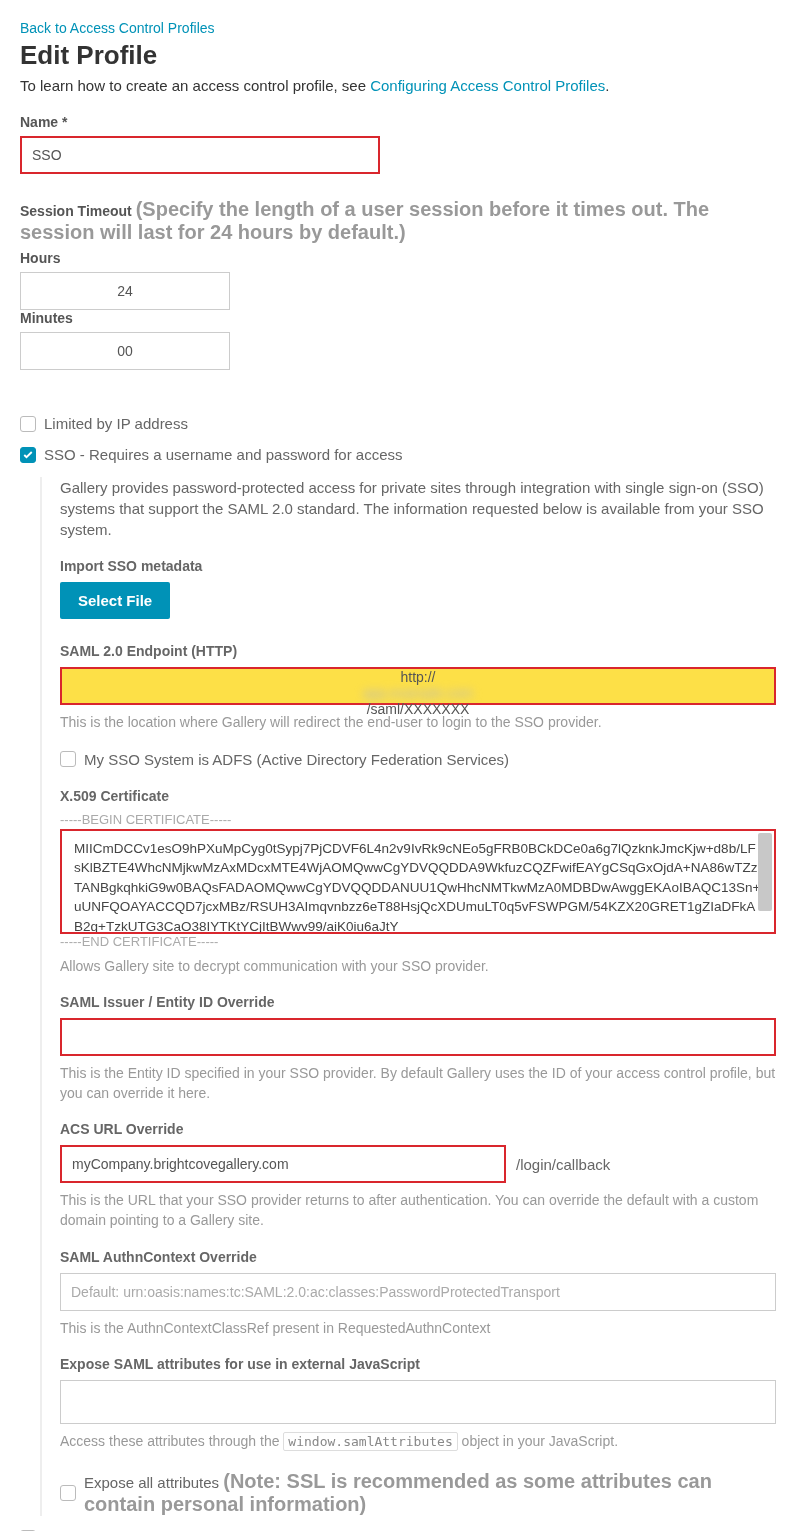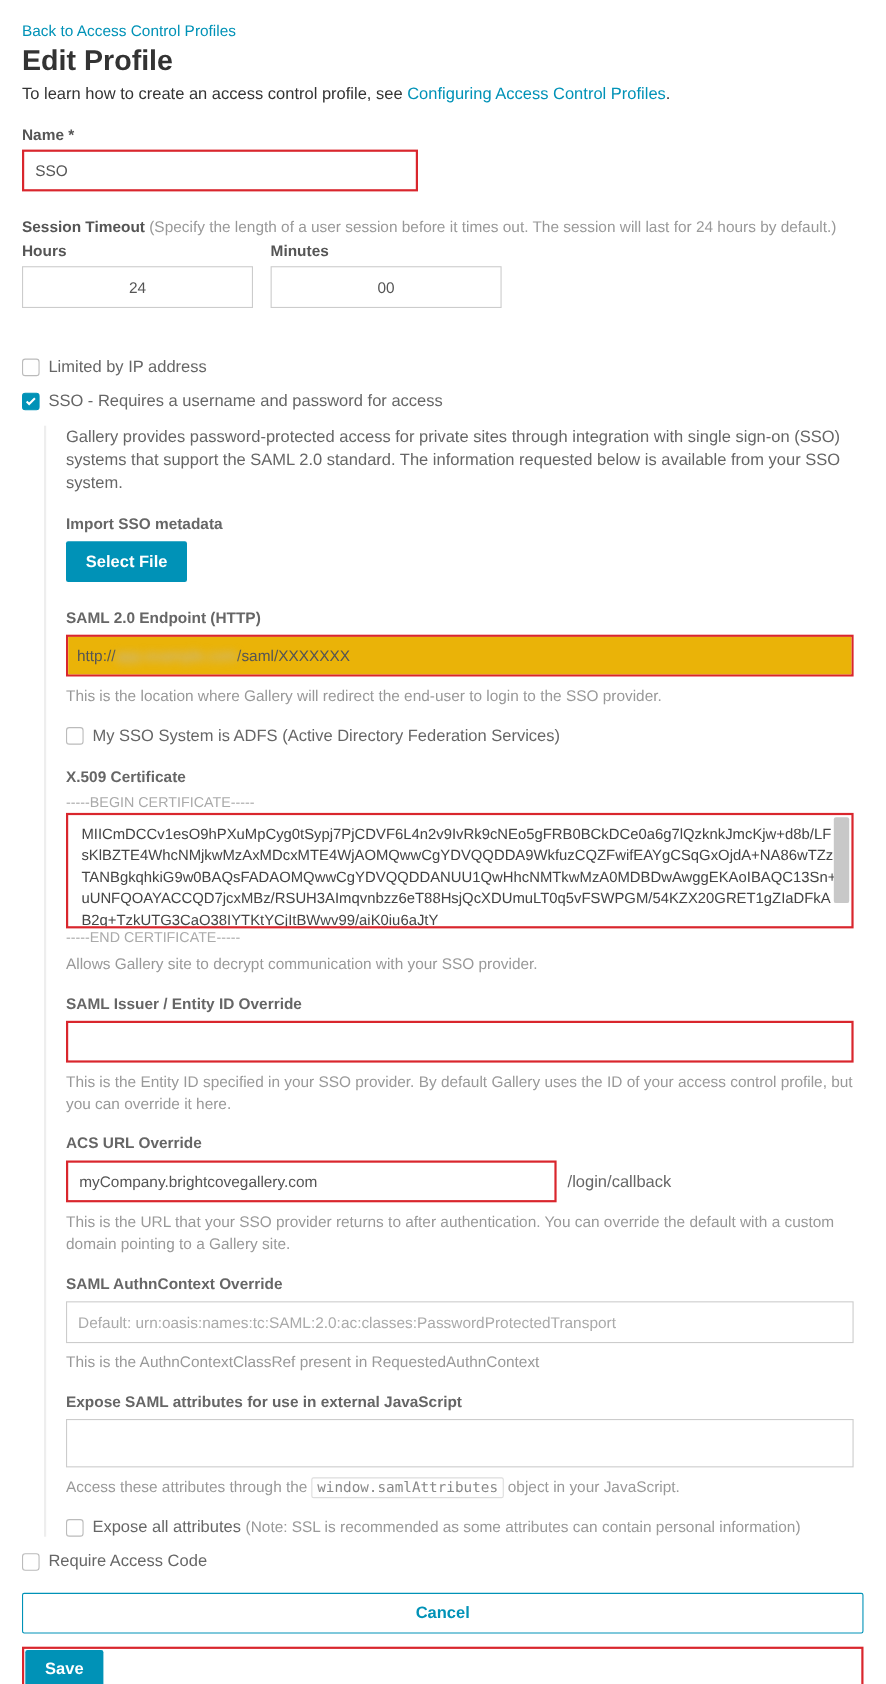--- a/index.html
+++ b/index.html
@@ -1,45 +1,45 @@
 <!DOCTYPE html>
 <html><head>
 <meta charset="utf-8">
 <style>
 * { box-sizing: border-box; margin: 0; padding: 0; }
 body { font-family: -apple-system, BlinkMacSystemFont, "Segoe UI", Helvetica, Arial, sans-serif; font-size: 14px; color: #333; background: #fff; padding: 20px; width: 805px; }
 .link { color: #0092b7; text-decoration: none; cursor: pointer; }
 h1 { font-size: 26px; font-weight: 600; color: #333; margin-top: 4px; margin-bottom: 6px; }
 .intro { font-size: 15px; color: #333; margin-bottom: 20px; }
 .label { font-size: 14px; font-weight: 600; color: #555; margin-bottom: 6px; display: block; }
-.sublabel { font-size: 14px; color: #999; font-weight: 400; }
+.sublabel { font-size: 20px; color: #999; font-weight: 700; }
 .input { height: 38px; border: 1px solid #ccc; padding: 0 10px; font-size: 14px; color: #555; background: #fff; width: 100%; }
 .red-box { border: 2px solid #d9262d !important; }
-.row { display: flex; gap: 16px; margin-bottom: 20px; }
+.row { display: flex; margin-bottom: 20px; flex-direction: column; }
 .col { display: flex; flex-direction: column; }
 .name-field { width: 360px; margin-bottom: 24px; }
 .hours-field, .minutes-field { width: 210px; text-align: center; }
 .session-row { margin-bottom: 45px; }
 .check-row { display: flex; align-items: center; gap: 8px; margin-bottom: 14px; }
 .checkbox { width: 16px; height: 16px; border: 1px solid #bbb; border-radius: 3px; background: #fff; display: inline-flex; align-items: center; justify-content: center; flex-shrink: 0; cursor: pointer; }
 .checkbox.checked { background: #0092b7; border-color: #0092b7; }
 .checkbox.checked svg { display: block; }
 .checkbox svg { display: none; width: 12px; height: 12px; }
 .check-label { font-size: 15px; color: #666; }
 .sso-block { margin-left: 20px; border-left: 2px solid #eee; padding-left: 0; margin-bottom: 4px; }
 .sso-inner { margin-left: 0; }
 .sso-desc { font-size: 15px; color: #666; line-height: 1.4; margin-bottom: 18px; }
 .section-label { font-size: 14px; font-weight: 600; color: #666; margin-bottom: 8px; }
 .btn-teal { background: #0092b7; color: #fff; border: none; padding: 10px 18px; font-size: 15px; font-weight: 600; cursor: pointer; border-radius: 2px; }
 .btn-outline { background: #fff; color: #0092b7; border: 1px solid #0092b7; padding: 9px 14px; font-size: 15px; font-weight: 600; cursor: pointer; border-radius: 2px; }
 .select-file-wrap { margin-bottom: 24px; }
 .endpoint-input { width: 716px; position: relative; }
 .endpoint-input input { padding-left: 12px; }
 .blur-span { filter: blur(4px); color: #bbb; user-select: none; }
-.endpoint-display { position: absolute; left: 2px; top: 2px; right: 2px; bottom: 2px; display: flex; align-items: center; padding: 0 8px; pointer-events: none; font-size: 14px; color: #555; background: #eab308; }
+.endpoint-display { position: absolute; left: 2px; top: 2px; right: 2px; bottom: 2px; display: flex; align-items: center; padding: 0 24px; pointer-events: none; font-size: 14px; color: #555; background: #fde047; flex-direction: column; }
 .hint { font-size: 14px; color: #999; margin-top: 8px; margin-bottom: 18px; line-height: 1.4; }
 .cert-begin, .cert-end { font-size: 13px; color: #aaa; margin-bottom: 2px; }
 .cert-box { width: 716px; height: 105px; border: 2px solid #d9262d; padding: 8px 12px; font-size: 13.5px; color: #444; overflow: hidden; position: relative; line-height: 1.45; word-break: break-all; font-family: -apple-system, BlinkMacSystemFont, "Segoe UI", Helvetica, Arial, sans-serif; }
 .cert-box .scrollbar { position: absolute; right: 2px; top: 2px; width: 14px; height: 78px; background: #c8c8c8; border-radius: 2px; }
 .acs-row { display: flex; align-items: center; gap: 10px; margin-bottom: 4px; }
 .acs-input { width: 446px; }
 .acs-suffix { font-size: 15px; color: #666; }
 .full-input { width: 716px; }
 .authn-input { color: #aaa; }
 .code-inline { font-family: monospace; font-size: 13px; background: #fff; border: 1px solid #ddd; padding: 1px 4px; border-radius: 2px; color: #888; }

